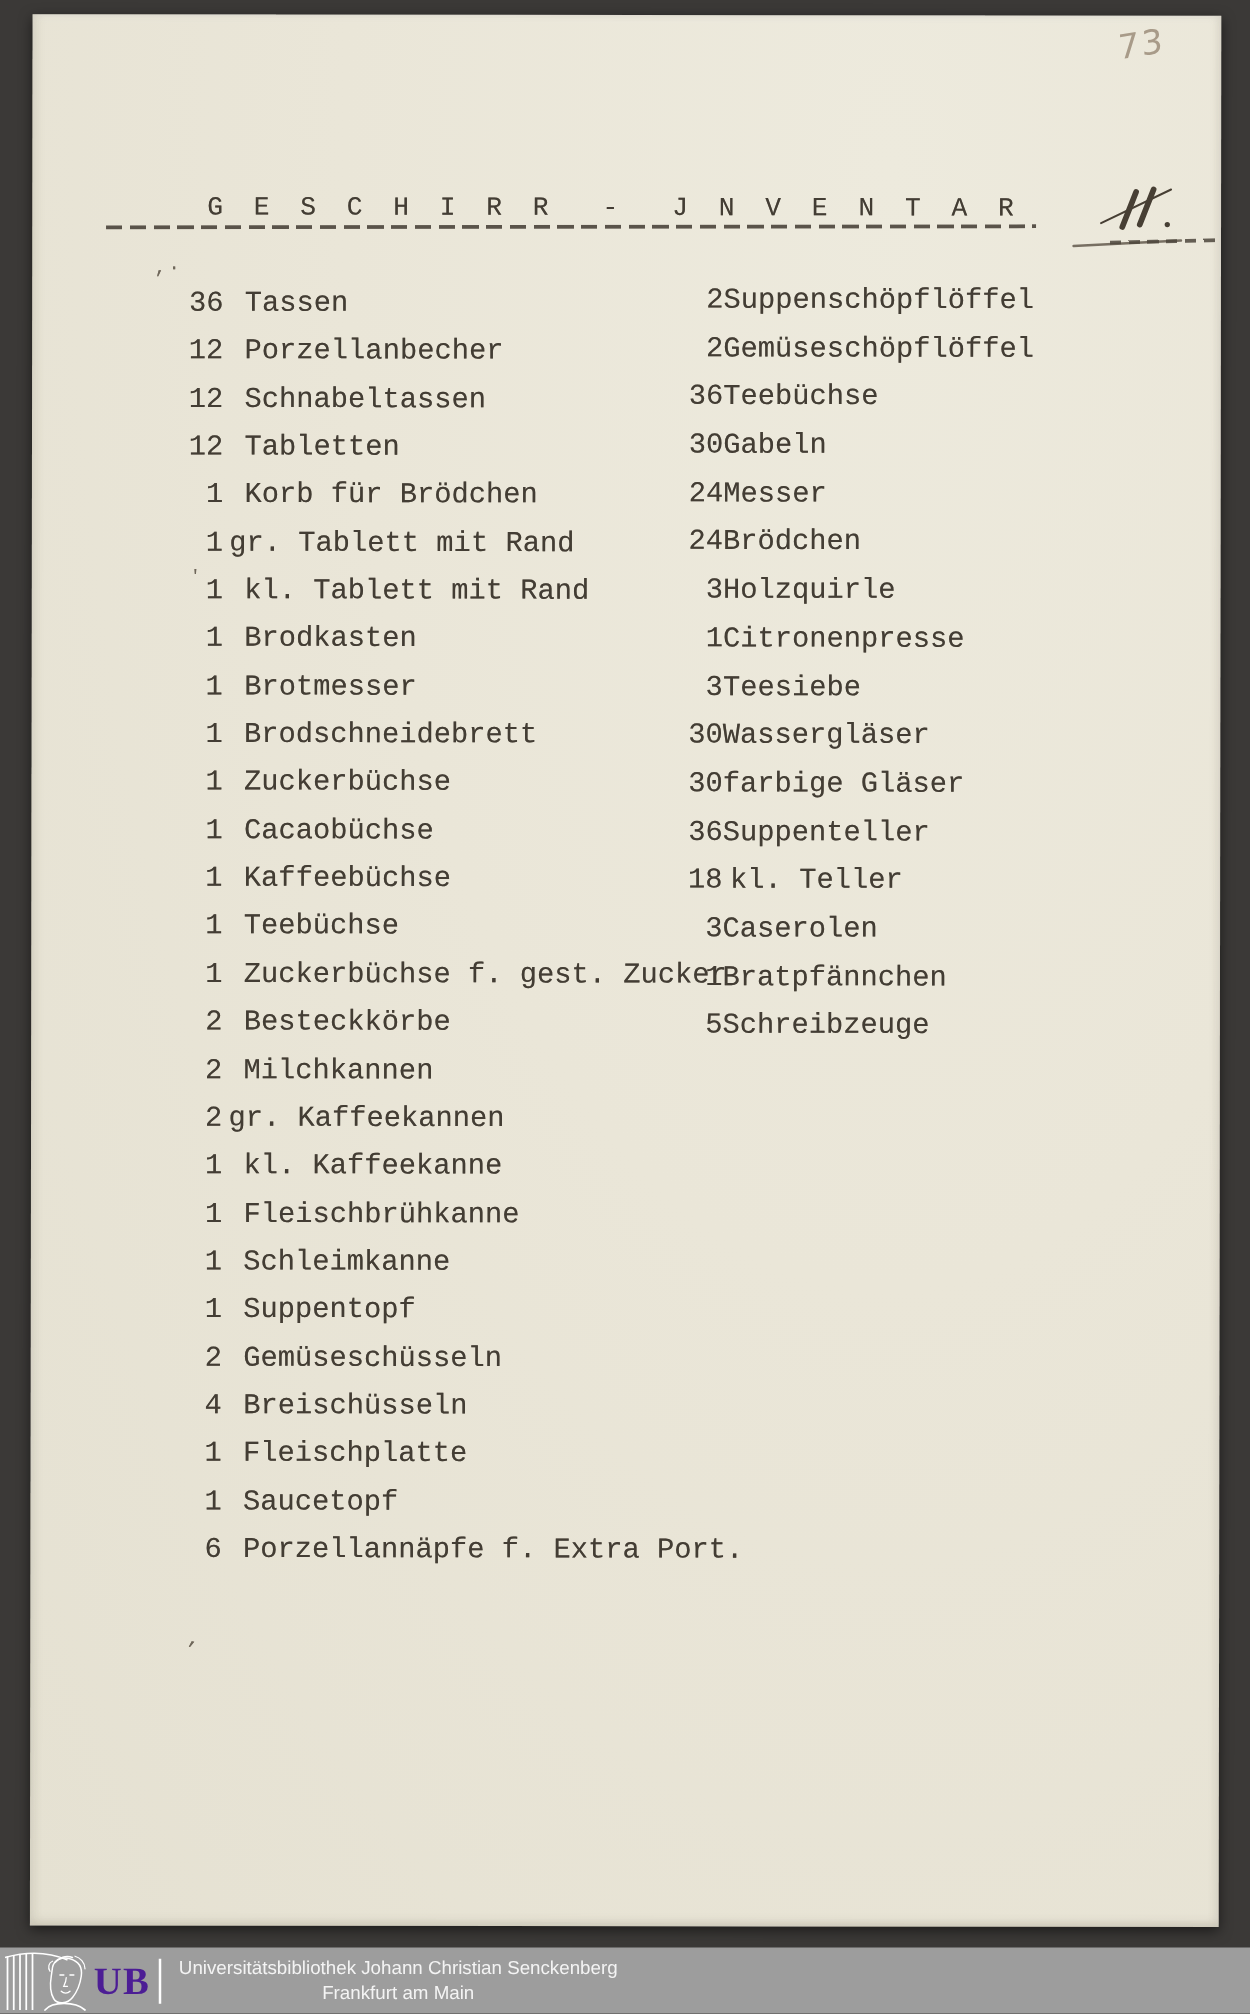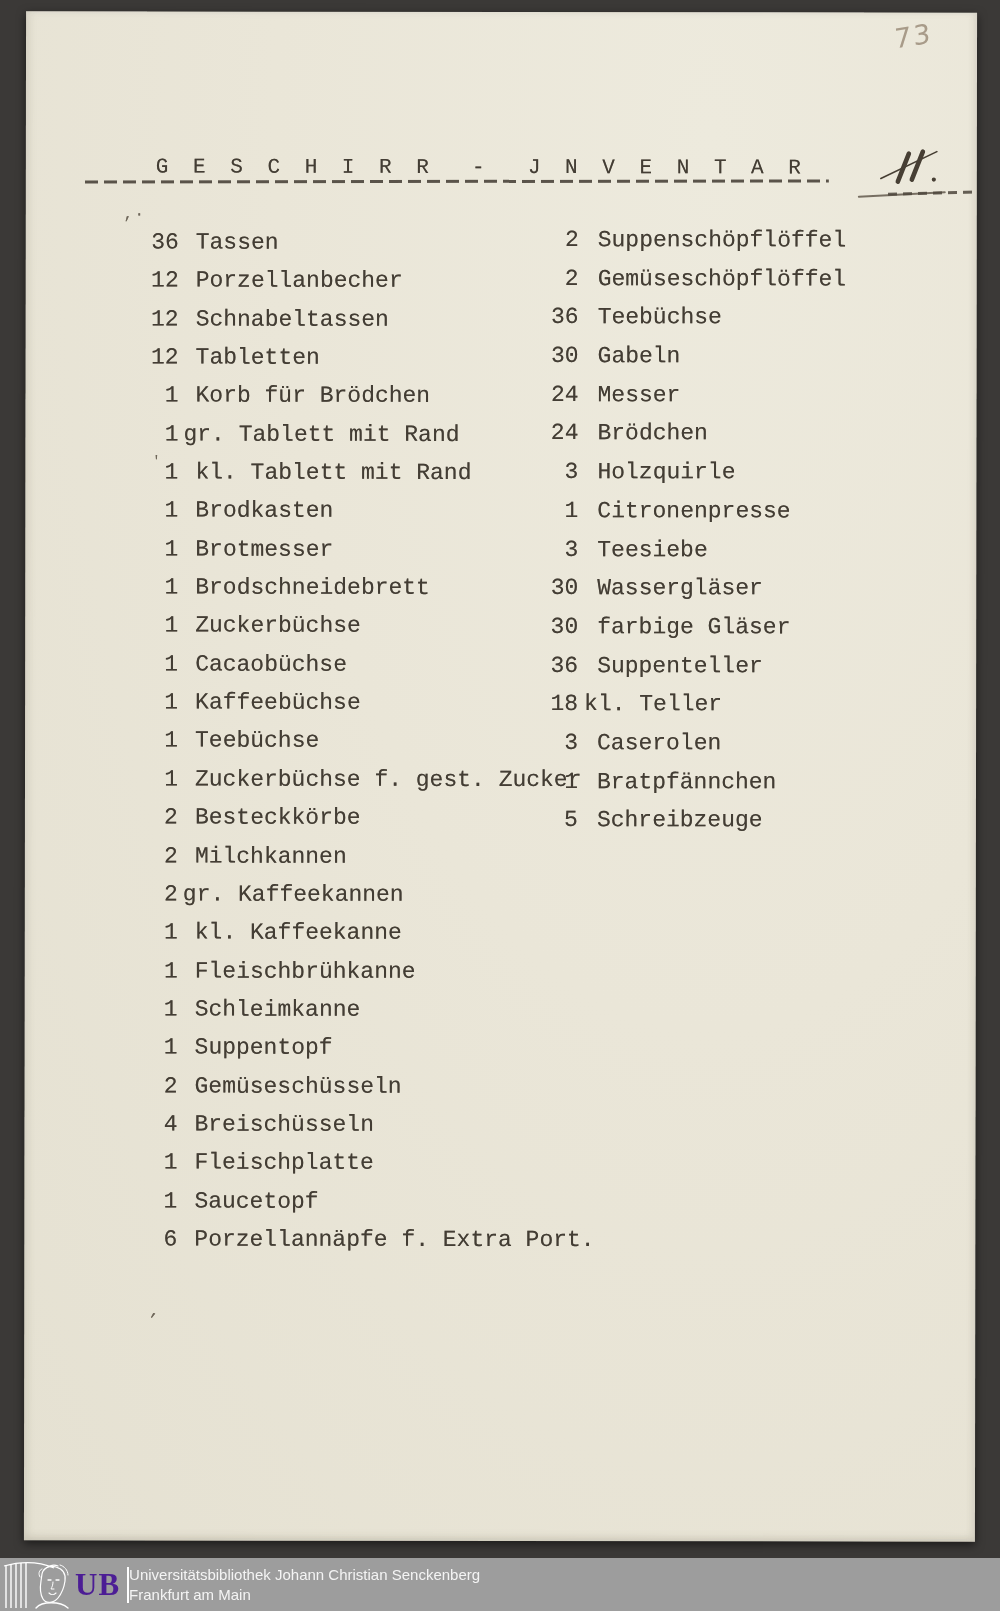--- a/index.html
+++ b/index.html
@@ -21,21 +21,21 @@
       inset 0 3px 6px rgba(255,255,255,0.25);
     transform:rotate(0.08deg);
   }
   .type{
     font-family:"Liberation Mono","DejaVu Sans Mono",monospace;
     color:#433d34;
     text-shadow:0 0 0.5px rgba(62,54,44,0.55);
   }
   
   .doc-title{
-    position:absolute;left:130px;top:144px;
+    position:absolute;left:140px;top:144px;
     font-size:21px;letter-spacing:6px;white-space:pre;
   }
   .title-underline{
     position:absolute;left:59px;top:168px;width:744px;height:3.4px;
     background:repeating-linear-gradient(90deg,#463f36 0px,#463f36 13px,transparent 13px,transparent 19px);
     transform:rotate(-0.15deg);
     opacity:0.88;
   }
   
   .pencil-number{
@@ -58,42 +58,42 @@
   .col{position:absolute;font-size:23px;}
   .col-left{left:123px;top:205px;width:470px;}
   .col-right{left:505px;top:209px;width:430px;}
   .col .row{white-space:nowrap;}
   .col-left .row{line-height:53px;height:38.35px;}
   .col-right .row{line-height:38.7px;height:38.7px;}
   .row .qty{display:inline-block;text-align:right;}
   .col-left .qty{width:30px;}
   .col-right .qty{width:48px;}
   .col-left .name{margin-left:17px;}
-  .col-right .name{margin-left:19px;}
+  .col-right .name{}
   .col-left .row.tight .name{margin-left:5px;}
   .col-right .row.tight .name{margin-left:6px;}
   
   .stray{position:absolute;font-size:15px;color:#6f675a;}
   .stray-below-title{left:98px;top:195px;letter-spacing:2px;}
   .stray-row7{left:127px;top:442px;font-size:13px;}
   .stray-bottom{left:123px;top:1300px;font-size:16px;transform:rotate(12deg);}
   
   .footer{
     position:absolute;left:0;bottom:0;width:1000px;height:53px;
     background:#9d9d9d;display:flex;align-items:center;
   }
   .footer-logo{display:flex;align-items:center;height:100%;}
   .logo-art{margin-left:2px;}
   .ub-wordmark{
     font-family:"Liberation Serif","DejaVu Serif",serif;
     font-weight:bold;font-size:31px;color:#4c1d95;
     margin-left:1px;letter-spacing:1px;line-height:1;
   }
   .logo-sep{width:2px;height:36px;background:#ffffff;margin-left:7px;}
-  .footer-text{color:#f4f4f4;font-size:15px;line-height:20px;}
+  .footer-text{margin-left:14px;color:#f4f4f4;font-size:15px;line-height:20px;text-align:center;}
   .footer-text div{white-space:nowrap;}
 </style>
 </head>
 <body>
 
 <div class="paper">
 
   <div class="pencil-number">73</div>
 
   <h1 class="doc-title type" style="margin:0;font-weight:normal;">G E S C H I R R  -  J N V E N T A R</h1>

